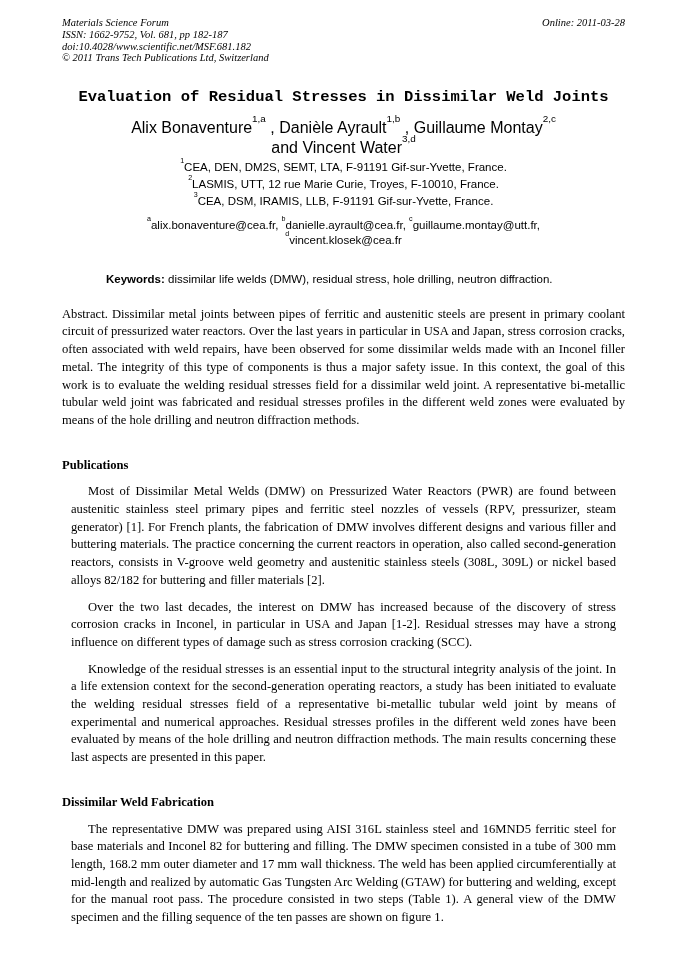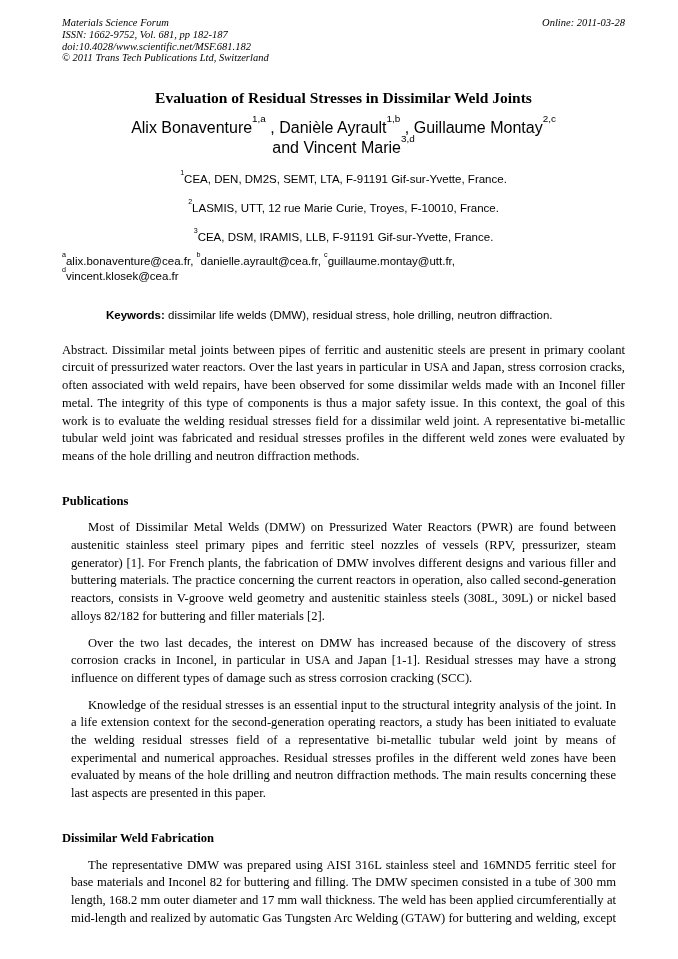--- a/index.html
+++ b/index.html
@@ -22,21 +22,21 @@
     font-style: italic;
     font-size: 10.5px;
     line-height: 11.8px;
     font-family: "Liberation Serif", serif;
   }
   .pub-left div { white-space: nowrap; }
   .pub-right { white-space: nowrap; }
 
   
   .title {
-    font-family: Liberation Serif, serif;
+    font-family: Liberation Mono, monospace;
     font-weight: bold;
     font-size: 15.5px;
     text-align: center;
     margin: 24px 0 0 0;
     line-height: 19px;
   }
   .authors {
     font-family: "Liberation Sans", sans-serif;
     font-size: 16px;
     text-align: center;
@@ -46,26 +46,27 @@
   sup.s {
     font-size: 0.62em;
     position: relative;
     top: -0.45em;
     line-height: 0;
   }
   .affil {
     font-family: "Liberation Sans", sans-serif;
     font-size: 11.5px;
     text-align: center;
-    margin-top: 14px;
+    margin-top: 2px;
     line-height: 15px;
   }
   .emails {
     font-family: "Liberation Sans", sans-serif;
     font-size: 11.5px;
+    text-align: center;
     margin-top: 8.5px;
     line-height: 15.5px;
   }
   .keywords {
     font-family: "Liberation Sans", sans-serif;
     font-size: 11.5px;
     margin-top: 23px;
     line-height: 15px;
   }
   .keywords .lbl { font-weight: bold; margin-left: 44px; }
@@ -105,21 +106,21 @@
       <div>doi:10.4028/www.scientific.net/MSF.681.182</div>
       <div>© 2011 Trans Tech Publications Ltd, Switzerland</div>
     </div>
     <div class="pub-right">Online: 2011-03-28</div>
   </header>
 
   <h1 class="title">Evaluation of Residual Stresses in Dissimilar Weld Joints</h1>
 
   <div class="authors">
     <span>Alix Bonaventure</span><sup class="s">1,a</sup><span> , </span><span>Danièle Ayrault</span><sup class="s">1,b</sup><span> , </span><span>Guillaume Montay</span><sup class="s">2,c</sup><br>
-    <span>and Vincent Marie</span><sup class="s">3,d</sup>
+    <span>and Vincent Water</span><sup class="s">3,d</sup>
   </div>
 
   <div class="affil"><sup class="s">1</sup><span>CEA, DEN, DM2S, SEMT, LTA, F-91191 Gif-sur-Yvette, France.</span></div>
   <div class="affil"><sup class="s">2</sup><span>LASMIS, UTT, 12 rue Marie Curie, Troyes, F-10010, France.</span></div>
   <div class="affil"><sup class="s">3</sup><span>CEA, DSM, IRAMIS, LLB, F-91191 Gif-sur-Yvette, France.</span></div>
 
   <div class="emails">
     <sup class="s">a</sup><span>alix.bonaventure@cea.fr, </span><sup class="s">b</sup><span>danielle.ayrault@cea.fr, </span><sup class="s">c</sup><span>guillaume.montay@utt.fr,</span><br>
     <sup class="s">d</sup><span>vincent.klosek@cea.fr</span>
   </div>
@@ -128,21 +129,21 @@
     <span class="lbl">Keywords:</span><span> dissimilar life welds (DMW), residual stress, hole drilling, neutron diffraction.</span>
   </div>
 
   <div class="abstract">
     <span class="lbl">Abstract.</span><span> Dissimilar metal joints between pipes of ferritic and austenitic steels are present in primary coolant circuit of pressurized water reactors. Over the last years in particular in USA and Japan, stress corrosion cracks, often associated with weld repairs, have been observed for some dissimilar welds made with an Inconel filler metal. The integrity of this type of components is thus a major safety issue. In this context, the goal of this work is to evaluate the welding residual stresses field for a dissimilar weld joint. A representative bi-metallic tubular weld joint was fabricated and residual stresses profiles in the different weld zones were evaluated by means of the hole drilling and neutron diffraction methods.</span>
   </div>
 
   <section>
     <h2 class="sec">Publications</h2>
     <p class="body">Most of Dissimilar Metal Welds (DMW) on Pressurized Water Reactors (PWR) are found between austenitic stainless steel primary pipes and ferritic steel nozzles of vessels (RPV, pressurizer, steam generator) [1]. For French plants, the fabrication of DMW involves different designs and various filler and buttering materials. The practice concerning the current reactors in operation, also called second-generation reactors, consists in V-groove weld geometry and austenitic stainless steels (308L, 309L) or nickel based alloys 82/182 for buttering and filler materials [2].</p>
-    <p class="body">Over the two last decades, the interest on DMW has increased because of the discovery of stress corrosion cracks in Inconel, in particular in USA and Japan [1-1]. Residual stresses may have a strong influence on different types of damage such as stress corrosion cracking (SCC).</p>
+    <p class="body">Over the two last decades, the interest on DMW has increased because of the discovery of stress corrosion cracks in Inconel, in particular in USA and Japan [1-2]. Residual stresses may have a strong influence on different types of damage such as stress corrosion cracking (SCC).</p>
     <p class="body">Knowledge of the residual stresses is an essential input to the structural integrity analysis of the joint. In a life extension context for the second-generation operating reactors, a study has been initiated to evaluate the welding residual stresses field of a representative bi-metallic tubular weld joint by means of experimental and numerical approaches. Residual stresses profiles in the different weld zones have been evaluated by means of the hole drilling and neutron diffraction methods. The main results concerning these last aspects are presented in this paper.</p>
   </section>
 
   <section>
     <h2 class="sec">Dissimilar Weld Fabrication</h2>
     <p class="body">The representative DMW was prepared using AISI 316L stainless steel and 16MND5 ferritic steel for base materials and Inconel 82 for buttering and filling. The DMW specimen consisted in a tube of 300 mm length, 168.2 mm outer diameter and 17 mm wall thickness. The weld has been applied circumferentially at mid-length and realized by automatic Gas Tungsten Arc Welding (GTAW) for buttering and welding, except for the manual root pass. The procedure consisted in two steps (Table 1). A general view of the DMW specimen and the filling sequence of the ten passes are shown on figure 1.</p>
   </section>
 
 </div>
 

